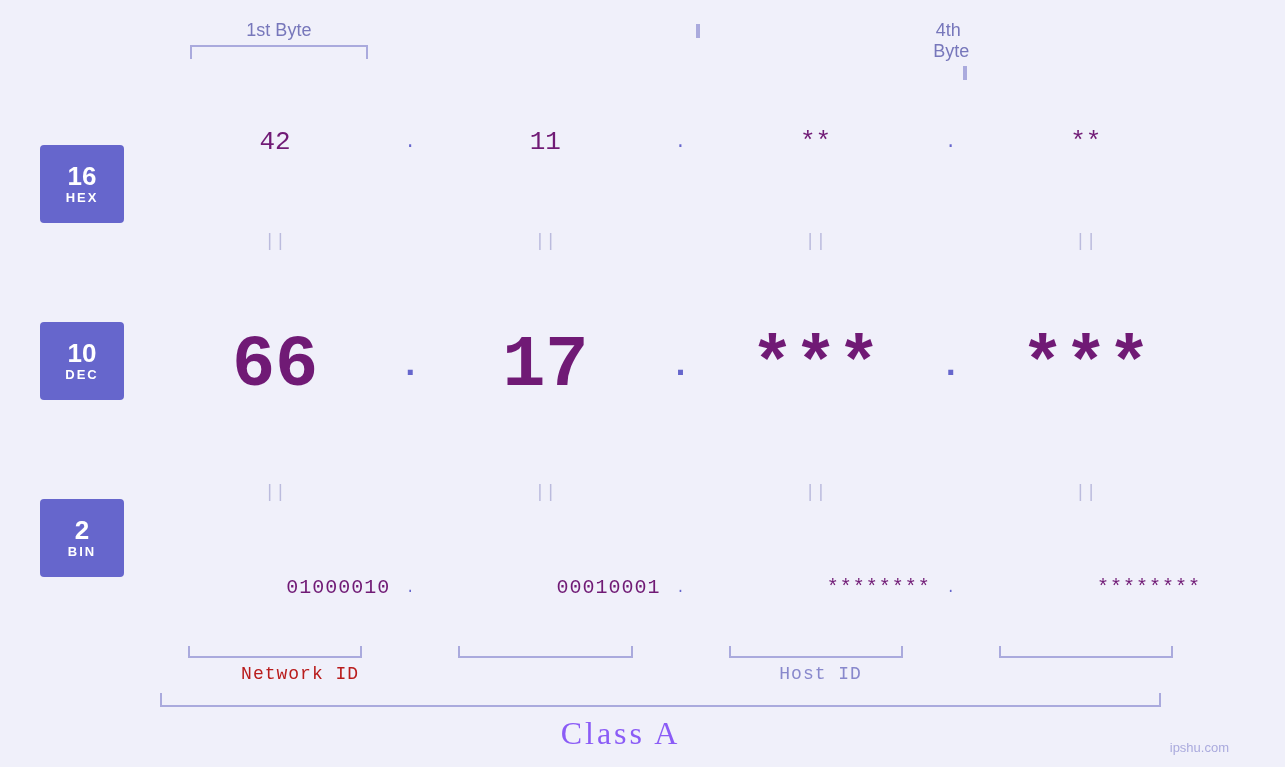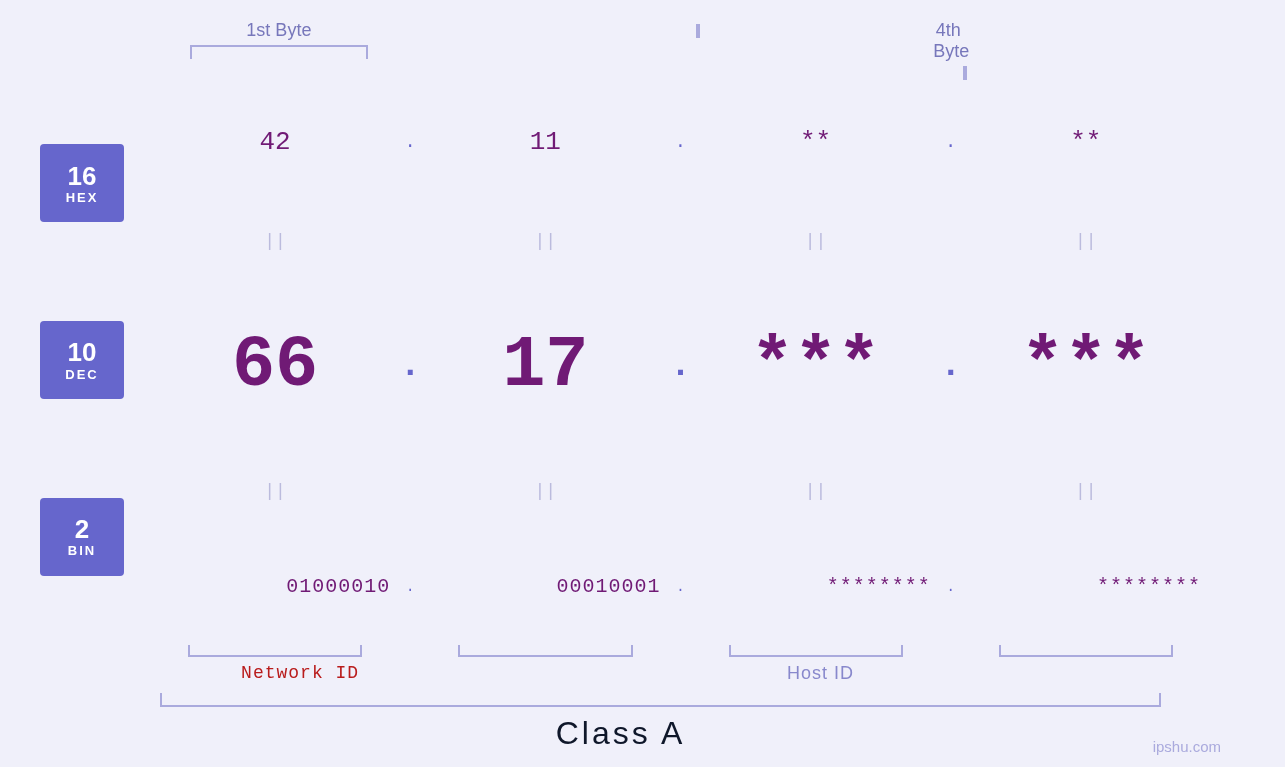--- a/index.html
+++ b/index.html
@@ -35,23 +35,23 @@
     .badge-label {
       font-size: 13px;
       font-weight: bold;
       letter-spacing: 2px;
     }
 
     
     .watermark {
       position: absolute;
       bottom: 12px;
-      right: 20px;
+      right: 12px;
       color: #aaaadd;
-      font-size: 15px;
+      font-size: 13px;
       font-family: Arial, sans-serif;
     }
 
     
     .full-layout {
       display: flex;
       flex-direction: column;
       width: 1241px;
       height: 767px;
       position: relative;
@@ -150,41 +150,41 @@
       font-size: 18px;
       font-family: 'Courier New', Courier, monospace;
       letter-spacing: 1px;
       padding: 4px 0;
     }
 
     .host-id-label {
       text-align: center;
       color: #8888cc;
       font-size: 18px;
-      font-family: Liberation Sans, sans-serif;
+      font-family: Liberation Mono, monospace;
       letter-spacing: 1px;
       padding: 4px 0;
     }
 
     .class-bracket-row {
       margin-left: 120px;
       margin-right: 0;
       margin-top: 5px;
       border-bottom: 2px solid #aaaadd;
       border-left: 2px solid #aaaadd;
       border-right: 2px solid #aaaadd;
       height: 14px;
       margin-right: 40px;
     }
 
     .class-a-label {
       text-align: center;
-      color: #0f172a;
+      color: #8b5cf6;
       font-size: 32px;
-      font-family: Liberation Sans, sans-serif;
+      font-family: Liberation Serif, serif;
       letter-spacing: 3px;
       padding: 8px 0 15px;
     }
   </style>
 </head>
 <body>
 
 <div class="full-layout">
 
   <div class="top-header">

